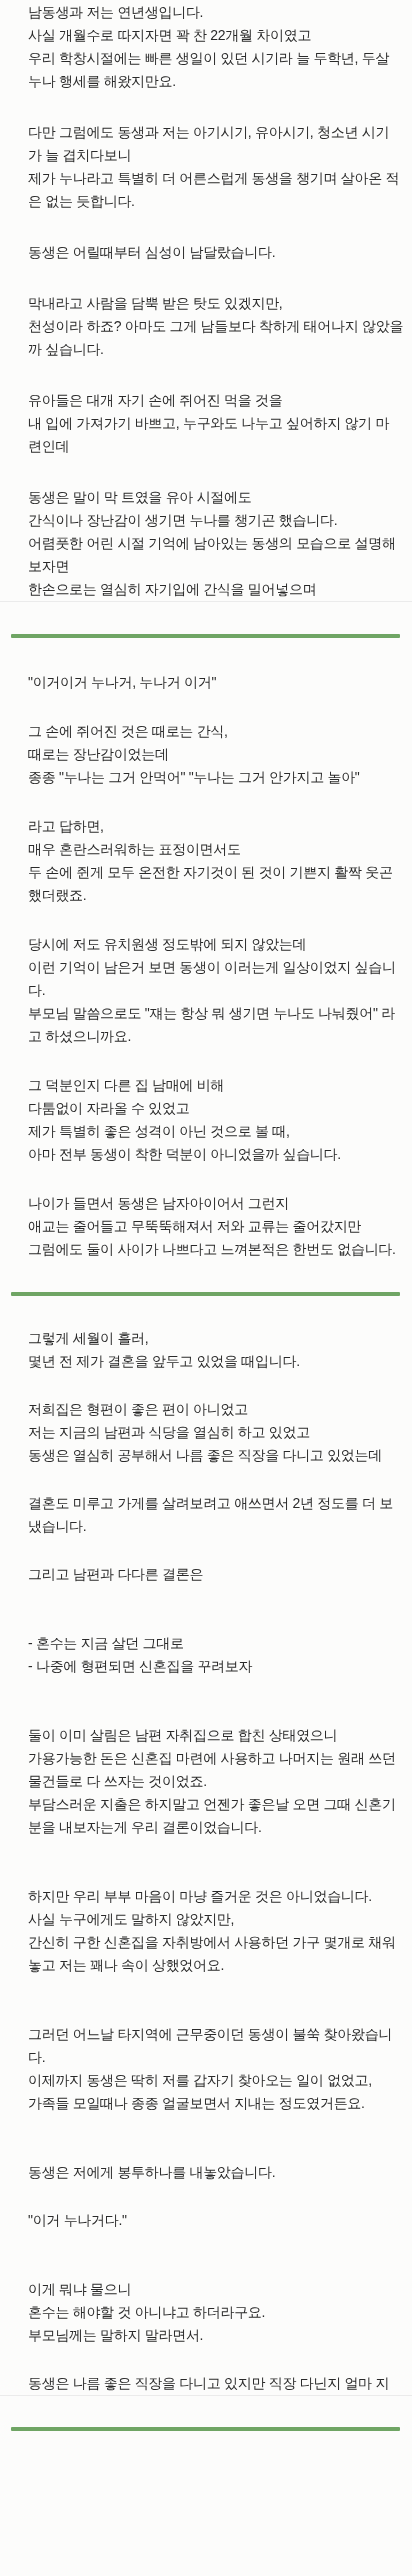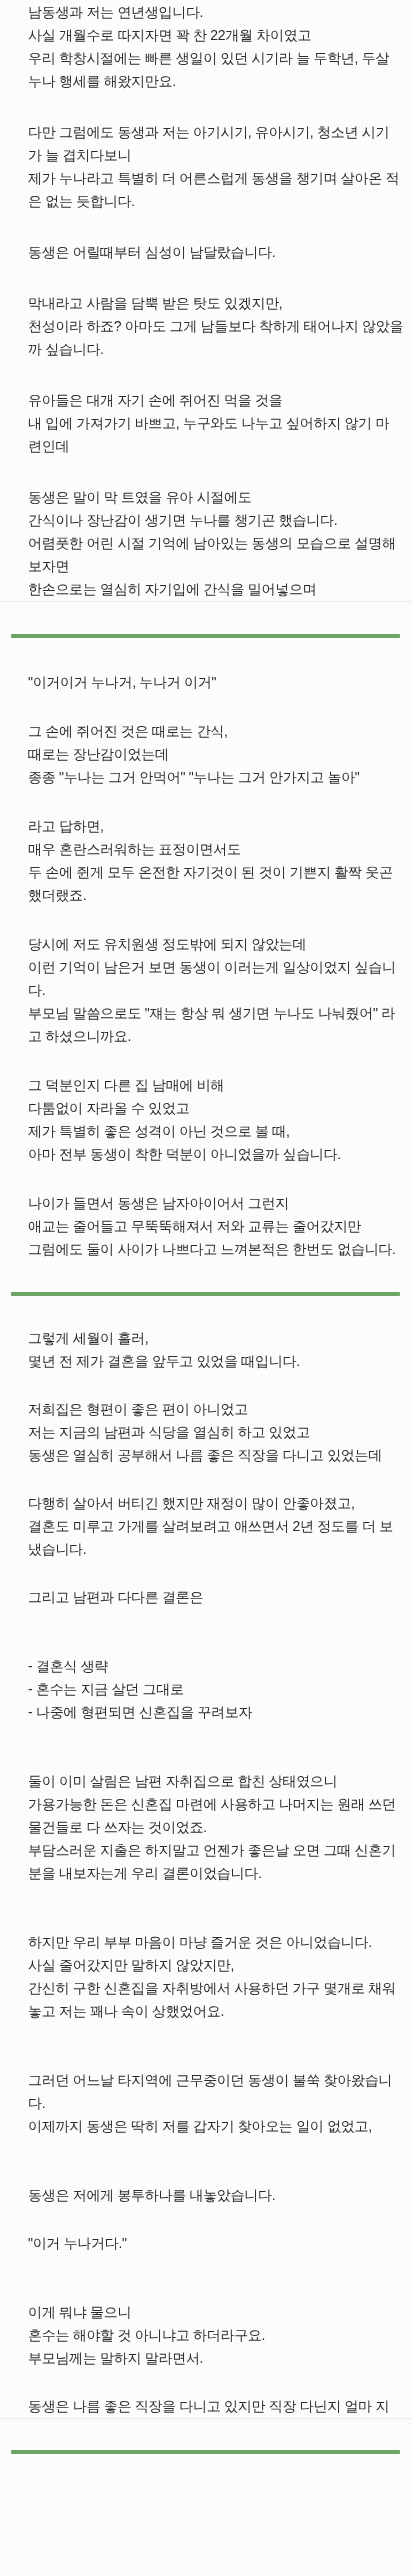--- a/index.html
+++ b/index.html
@@ -101,44 +101,43 @@
       <div class="gap" style="height: 31px;"></div>
       <div class="divider" style="background: rgb(111, 165, 100);"></div>
       <div class="gap" style="height: 31px;"></div>
       <div class="line">그렇게 세월이 흘러,</div>
       <div class="line">몇년 전 제가 결혼을 앞두고 있었을 때입니다.</div>
       <div class="gap" style="height: 25px;"></div>
       <div class="line">저희집은 형편이 좋은 편이 아니었고</div>
       <div class="line">저는 지금의 남편과 식당을 열심히 하고 있었고</div>
       <div class="line">동생은 열심히 공부해서 나름 좋은 직장을 다니고 있었는데</div>
       <div class="gap" style="height: 25px;"></div>
-      <div class="line">다행히 살아서 버티긴 했지만 재정이 많이 안좋아졌고,</div>
       <div class="line">결혼도 미루고 가게를 살려보려고 애쓰면서 2년 정도를 더 보</div>
       <div class="line">냈습니다.</div>
       <div class="gap" style="height: 25px;"></div>
       <div class="line">그리고 남편과 다다른 결론은</div>
       <div class="gap" style="height: 46px;"></div>
-      <div class="line">- 결혼식 생략</div>
       <div class="line">- 혼수는 지금 살던 그대로</div>
       <div class="line">- 나중에 형편되면 신혼집을 꾸려보자</div>
       <div class="gap" style="height: 46px;"></div>
       <div class="line">둘이 이미 살림은 남편 자취집으로 합친 상태였으니</div>
       <div class="line">가용가능한 돈은 신혼집 마련에 사용하고 나머지는 원래 쓰던</div>
       <div class="line">물건들로 다 쓰자는 것이었죠.</div>
       <div class="line">부담스러운 지출은 하지말고 언젠가 좋은날 오면 그때 신혼기</div>
       <div class="line">분을 내보자는게 우리 결론이었습니다.</div>
       <div class="gap" style="height: 46px;"></div>
       <div class="line">하지만 우리 부부 마음이 마냥 즐거운 것은 아니었습니다.</div>
-      <div class="line">사실 줄어갔지만 말하지 않았지만,</div>
+      <div class="line">사실 누구에게도 말하지 않았지만,</div>
       <div class="line">간신히 구한 신혼집을 자취방에서 사용하던 가구 몇개로 채워</div>
       <div class="line">놓고 저는 꽤나 속이 상했었어요.</div>
       <div class="gap" style="height: 46px;"></div>
       <div class="line">그러던 어느날 타지역에 근무중이던 동생이 불쑥 찾아왔습니</div>
       <div class="line">다.</div>
       <div class="line">이제까지 동생은 딱히 저를 갑자기 찾아오는 일이 없었고,</div>
+      <div class="line">가족들 모일때나 종종 얼굴보면서 지내는 정도였거든요.</div>
       <div class="gap" style="height: 46px;"></div>
       <div class="line">동생은 저에게 봉투하나를 내놓았습니다.</div>
       <div class="gap" style="height: 25px;"></div>
       <div class="line">"이거 누나거다."</div>
       <div class="gap" style="height: 46px;"></div>
       <div class="line">이게 뭐냐 물으니</div>
       <div class="line">혼수는 해야할 것 아니냐고 하더라구요.</div>
       <div class="line">부모님께는 말하지 말라면서.</div>
       <div class="gap" style="height: 25px;"></div>
       <div class="line">동생은 나름 좋은 직장을 다니고 있지만 직장 다닌지 얼마 지</div>

